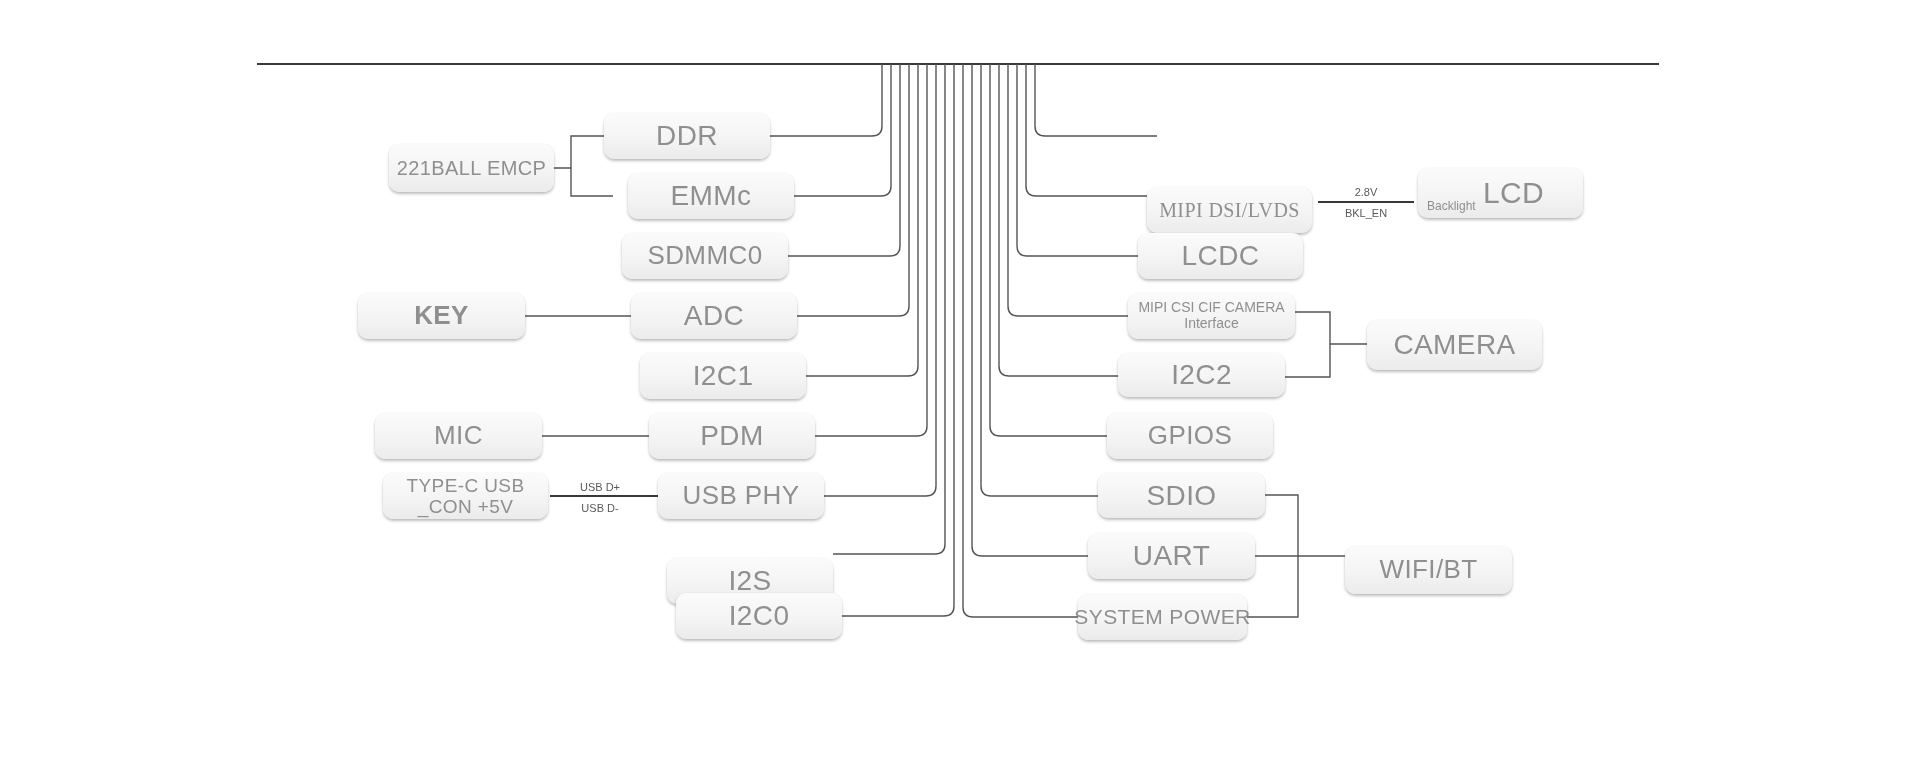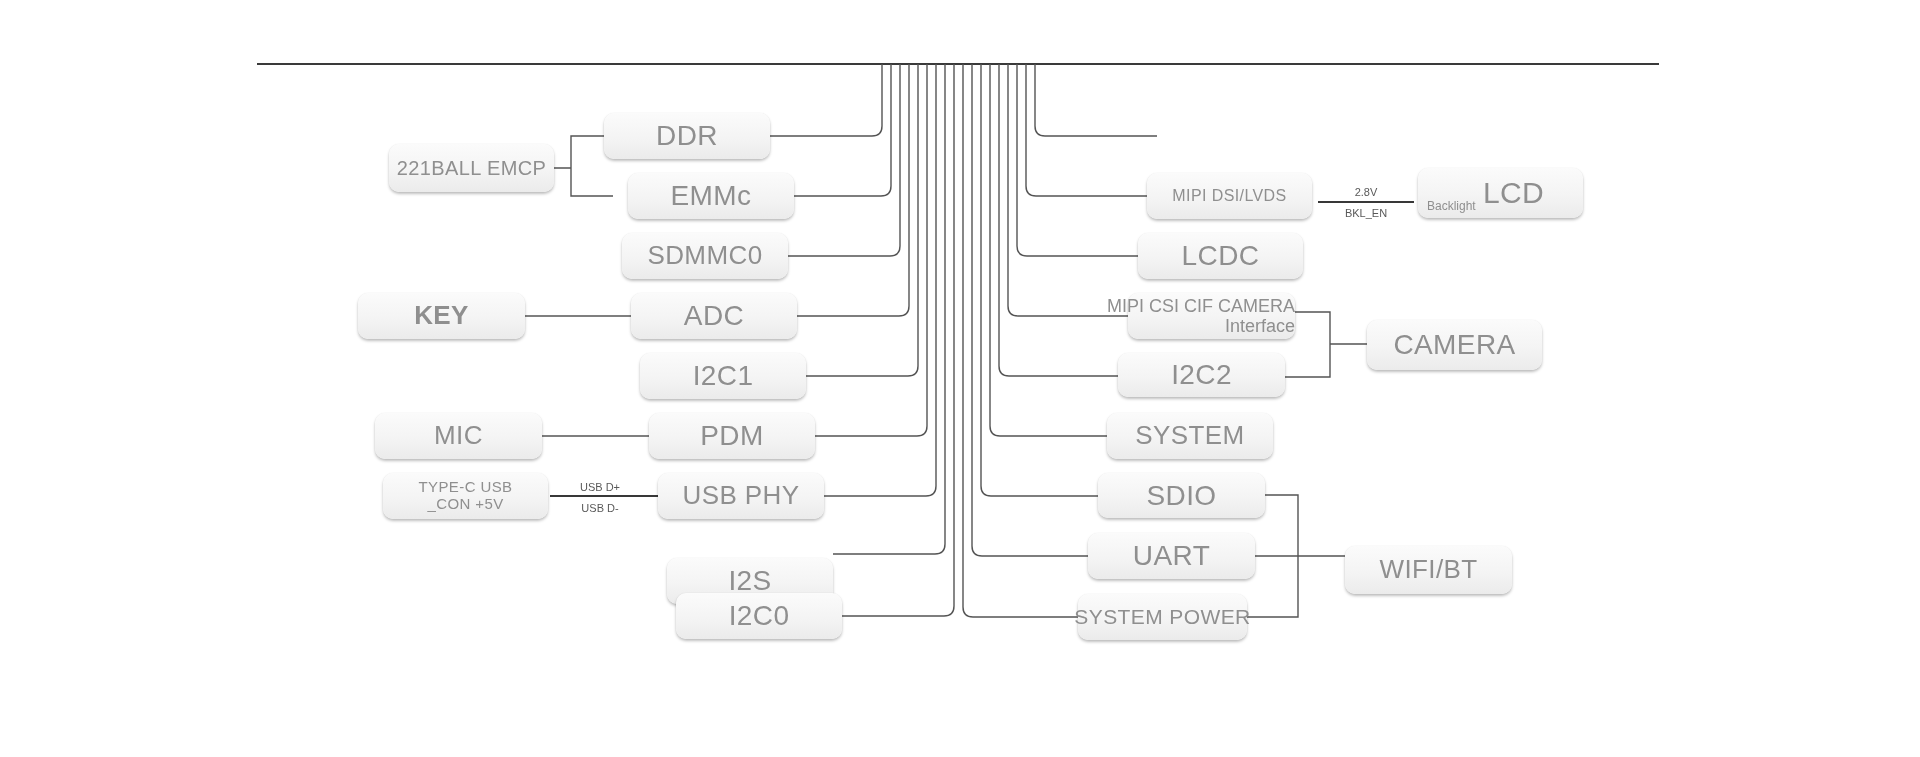--- a/index.html
+++ b/index.html
@@ -116,21 +116,21 @@
 
   <div class="node" style="left:361px; top:144px; width:165px; height:48px; font-size:20px;margin-left:28px;">
     <span>221BALL EMCP</span>
   </div>
   <div class="node" style="left:358px; top:293px; width:167px; height:46px; font-size:26px;font-weight:bold;">
     <span>KEY</span>
   </div>
   <div class="node" style="left:375px; top:413px; width:167px; height:46px; font-size:26px;">
     <span>MIC</span>
   </div>
-  <div class="node" style="left:383px; top:473px; width:165px; height:46px; font-size:15px;">
+  <div class="node" style="left:383px; top:473px; width:165px; height:46px; font-size:19px;">
     <span>TYPE-C USB</span>
     <span>_CON +5V</span>
   </div>
 
   <div class="node" style="left:604px; top:113px; width:166px; height:46px;">
     <span>DDR</span>
   </div>
   <div class="node" style="left:628px; top:173px; width:166px; height:46px;">
     <span>EMMc</span>
   </div>
@@ -149,35 +149,35 @@
   <div class="node" style="left:658px; top:473px; width:166px; height:46px; font-size:26px;">
     <span>USB PHY</span>
   </div>
   <div class="node" style="left:667px; top:558px; width:166px; height:46px;">
     <span>I2S</span>
   </div>
   <div class="node" style="left:676px; top:593px; width:166px; height:46px;">
     <span>I2C0</span>
   </div>
 
-  <div class="node" style="left:1147px; top:173px; width:165px; height:46px; font-size:16px;">
+  <div class="node" style="left:1147px; top:187px; width:165px; height:46px; font-size:20px;font-family:Liberation Serif, serif;">
     <span>MIPI DSI/LVDS</span>
   </div>
   <div class="node" style="left:1138px; top:233px; width:165px; height:46px;">
     <span>LCDC</span>
   </div>
-  <div class="node" style="left:1128px; top:293px; width:167px; height:46px; font-size:18px; letter-spacing:0;align-items:flex-end;">
+  <div class="node" style="left:1128px; top:293px; width:167px; height:46px; font-size:14px; letter-spacing:0;">
     <span>MIPI CSI CIF CAMERA</span>
     <span>Interface</span>
   </div>
   <div class="node" style="left:1118px; top:353px; width:167px; height:44px;">
     <span>I2C2</span>
   </div>
   <div class="node" style="left:1107px; top:413px; width:166px; height:46px; font-size:26px;">
-    <span>SYSTEM</span>
+    <span>GPIOS</span>
   </div>
   <div class="node" style="left:1098px; top:473px; width:167px; height:45px;">
     <span>SDIO</span>
   </div>
   <div class="node" style="left:1088px; top:533px; width:167px; height:46px;">
     <span>UART</span>
   </div>
   <div class="node" style="left:1078px; top:594px; width:169px; height:46px; font-size:21px;">
     <span>SYSTEM POWER</span>
   </div>

